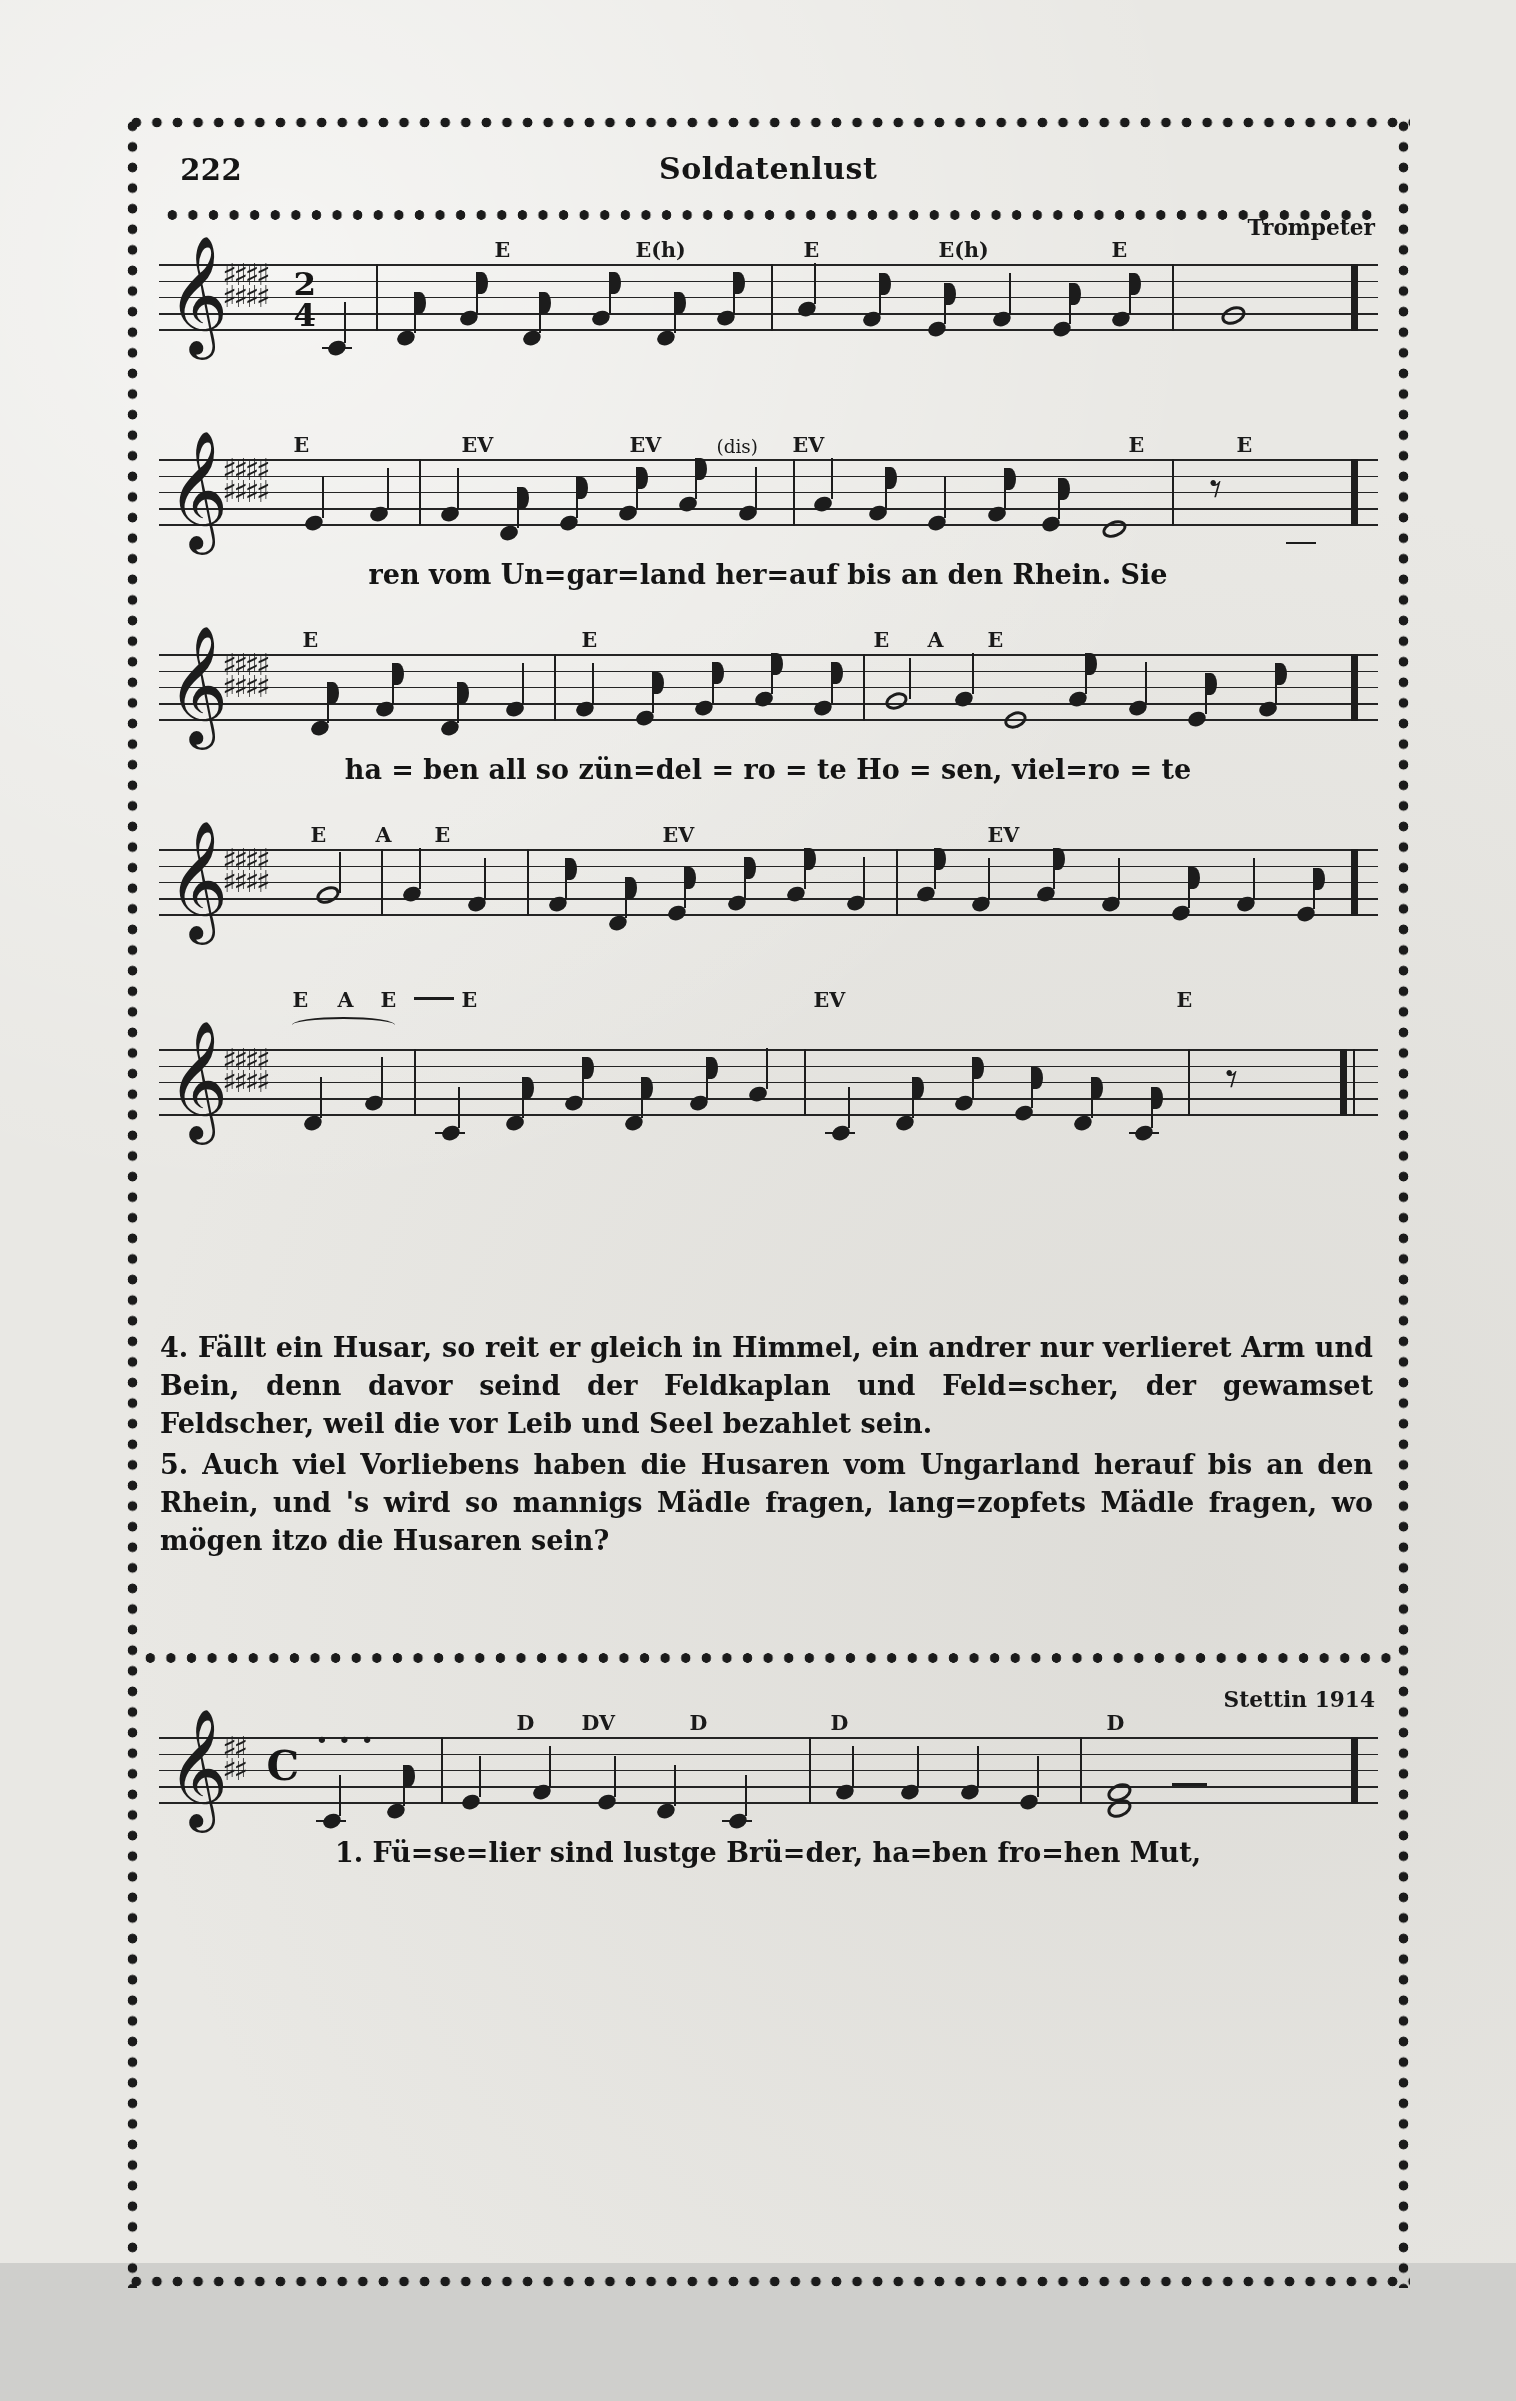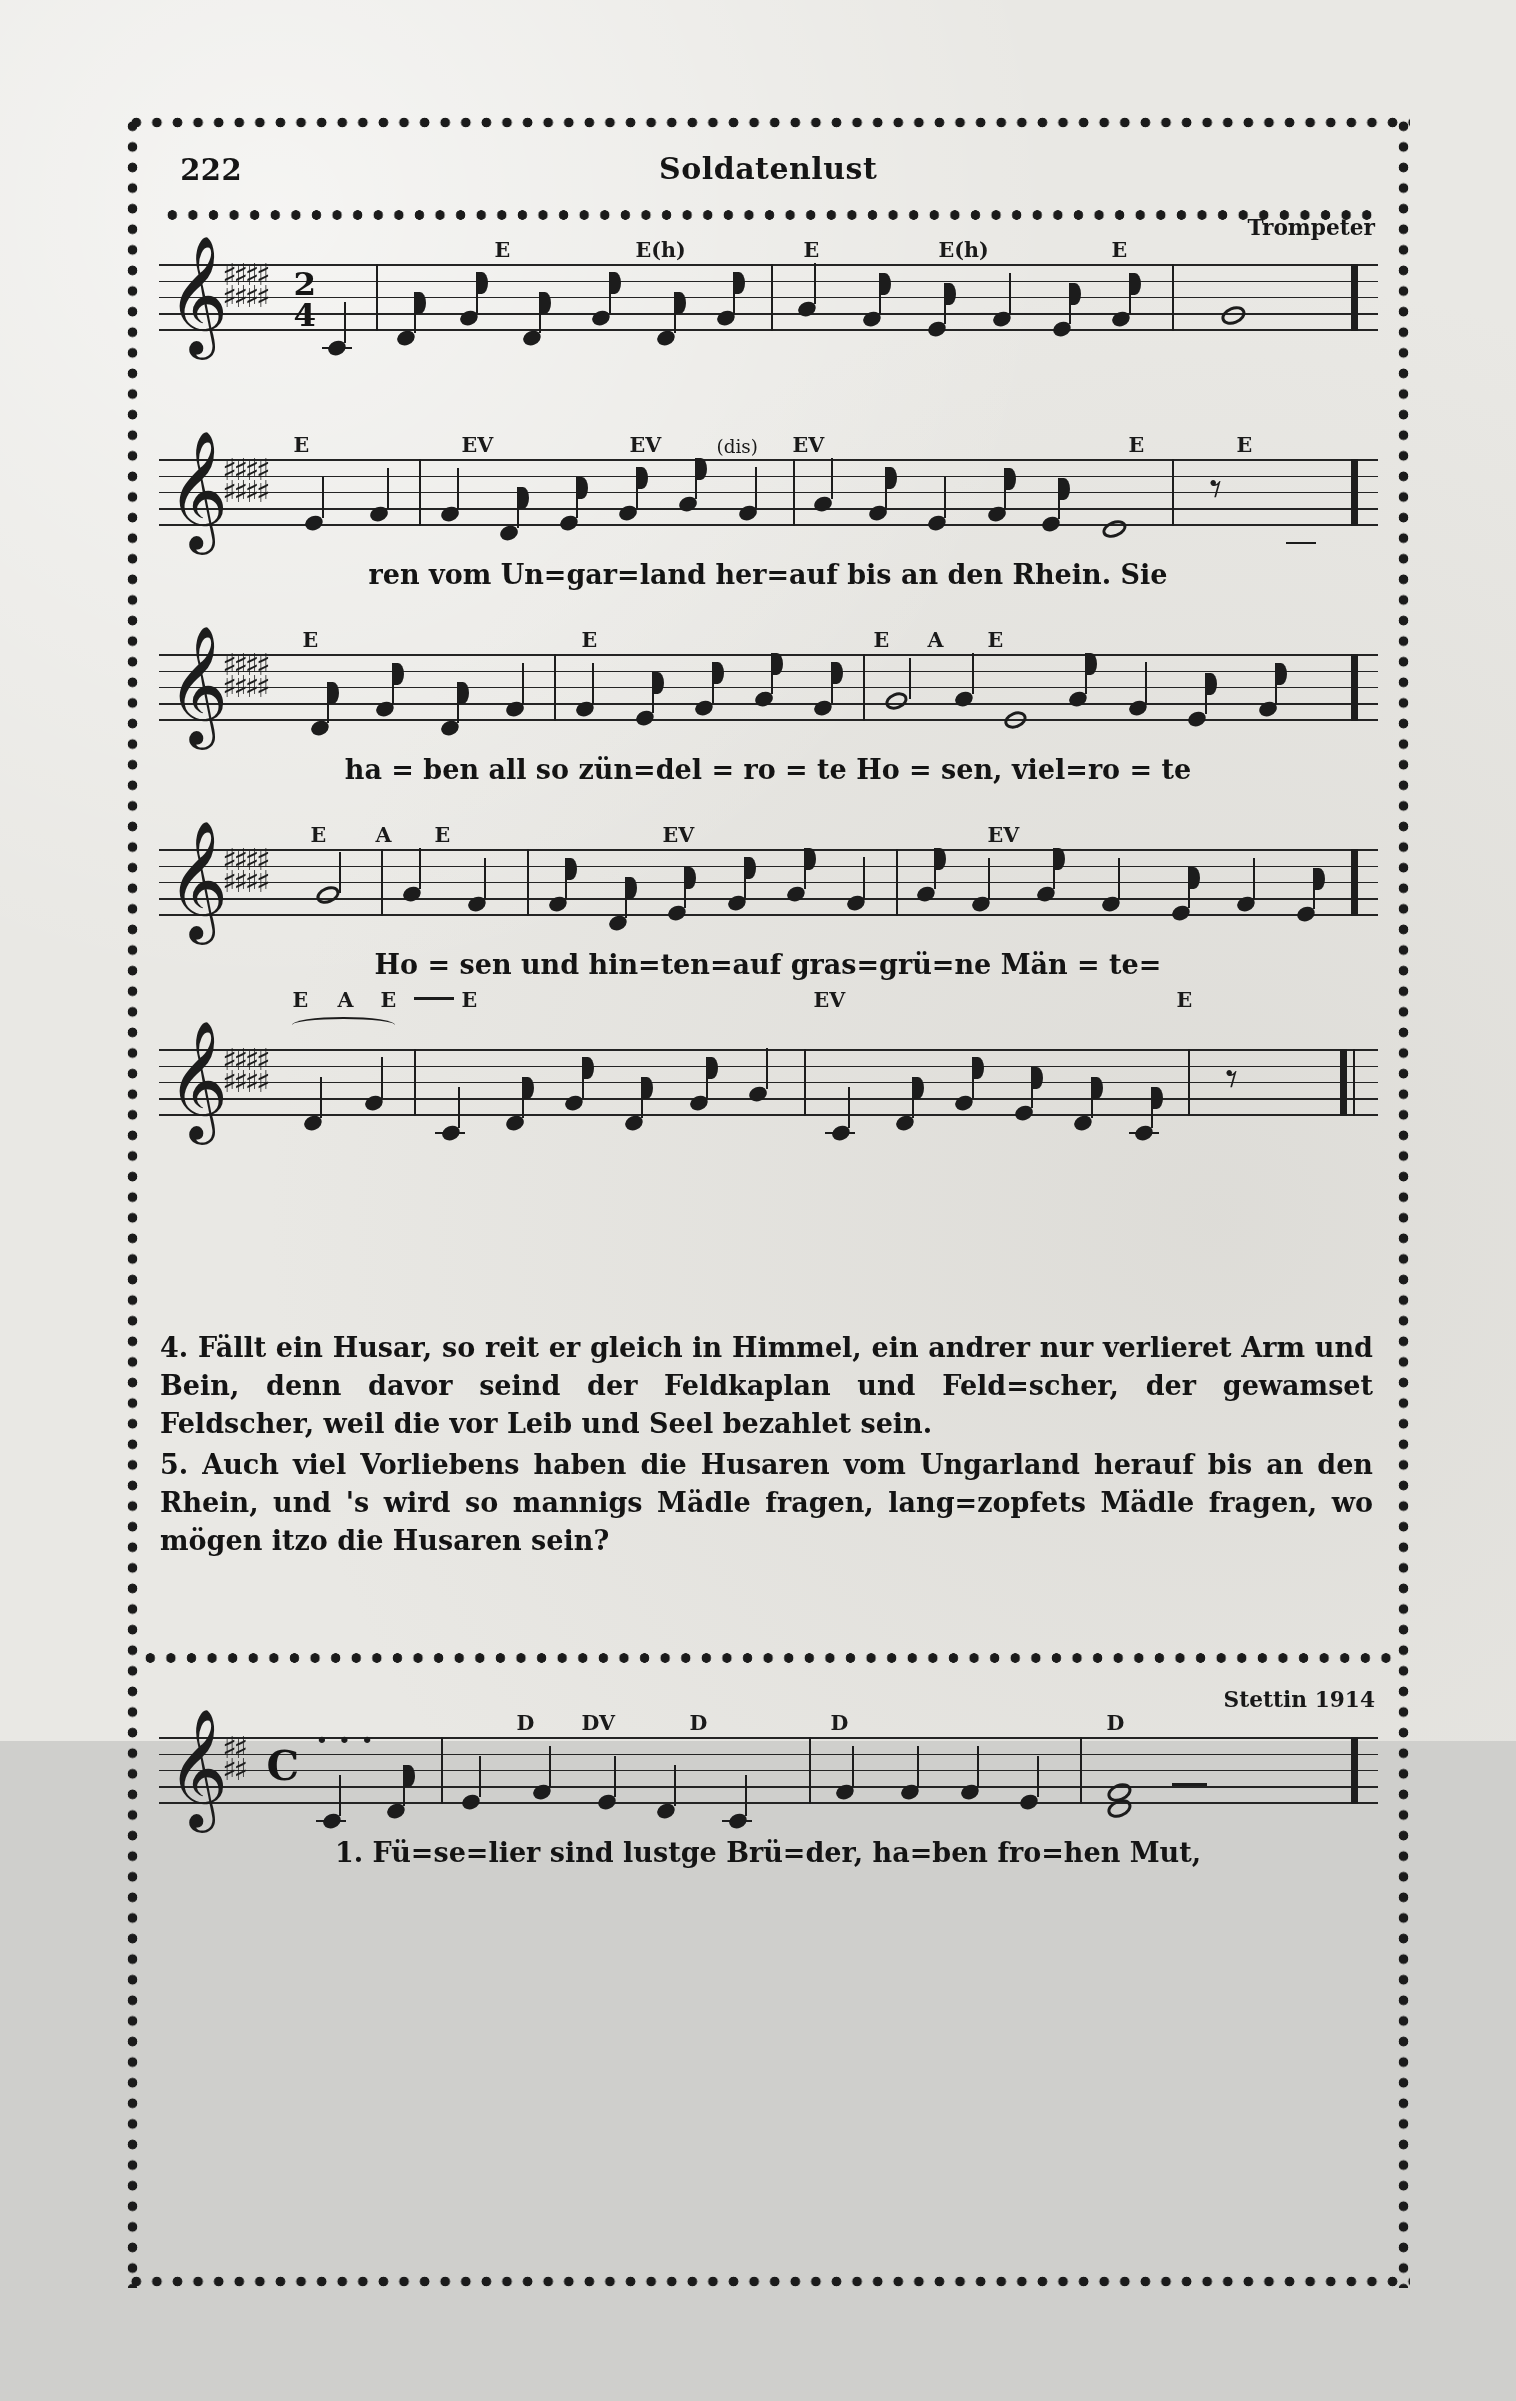--- a/index.html
+++ b/index.html
@@ -9,21 +9,21 @@
   }
   body {
     width: 1517px;
     height: 2401px;
     font-family: "DejaVu Serif", serif;
     overflow: hidden;
   }
   .page {
     position: relative;
     width: 1517px;
-    height: 1741px;
+    height: 2263px;
     background: #e9e8e4;
     background-image:
       radial-gradient(circle at 18% 12%, rgba(255,255,255,0.55), rgba(255,255,255,0) 40%),
       radial-gradient(circle at 80% 70%, rgba(200,198,192,0.35), rgba(255,255,255,0) 55%);
   }
   
   .frame {
     position: absolute;
     left: 126px;
     top: 116px;
@@ -585,21 +585,20 @@
         <div class="flag" style="left:1154px; top:37px;"></div>
 
         <div class="barline thick" style="left:1192px;"></div>
 
         <div class="chordlabel" style="left:152px; top:-7.6px;">E</div>
         <div class="chordlabel" style="left:217px; top:-7.6px;">A</div>
         <div class="chordlabel" style="left:276px; top:-7.6px;">E</div>
         <div class="chordlabel" style="left:504px; top:-7.6px;">EV</div>
         <div class="chordlabel" style="left:829px; top:-7.6px;">EV</div>
       </div>
-      <div class="lyricline" style="top:118px; text-align:center;">Ho = sen und hin=ten=auf gras=grü=ne Män = te=</div>
     </div>
 
     <div class="system" style="top:915px;">
       <div class="staff">
         <div class="lines">
             <i></i>
             <i></i>
             <i></i>
             <i></i>
             <i></i>

